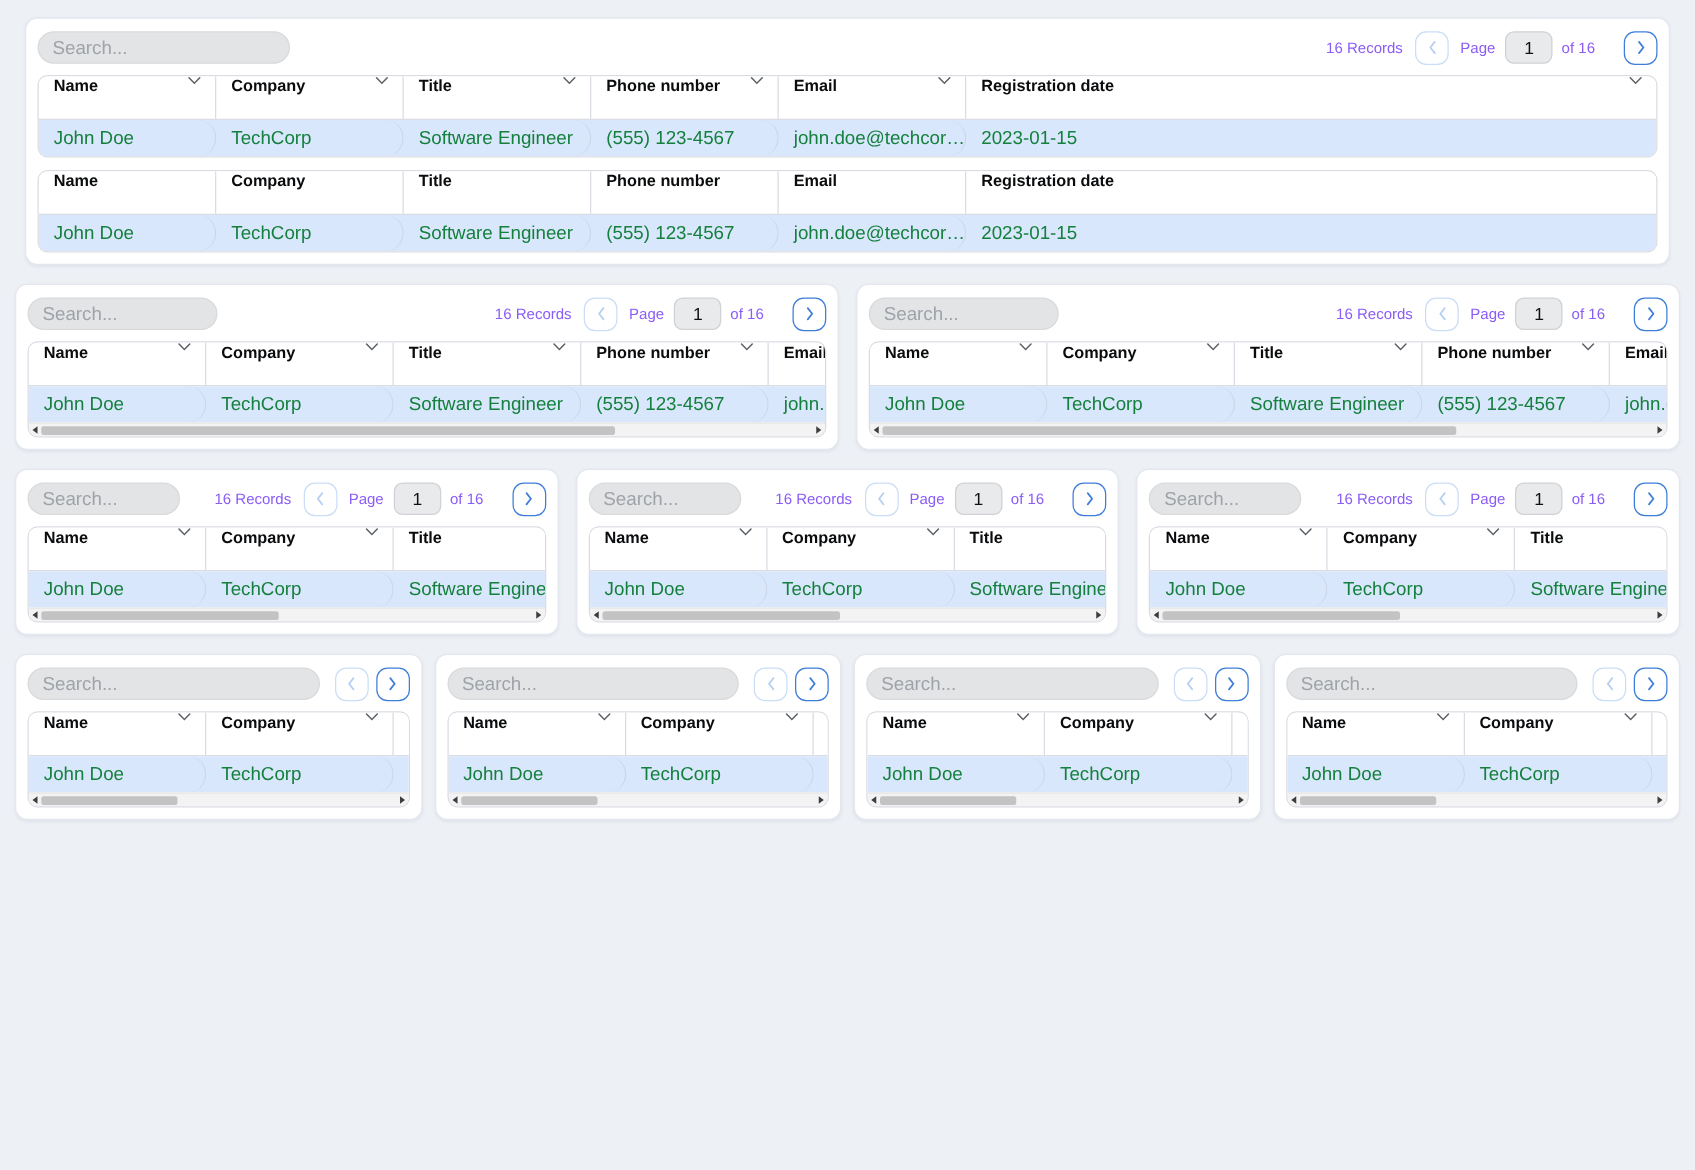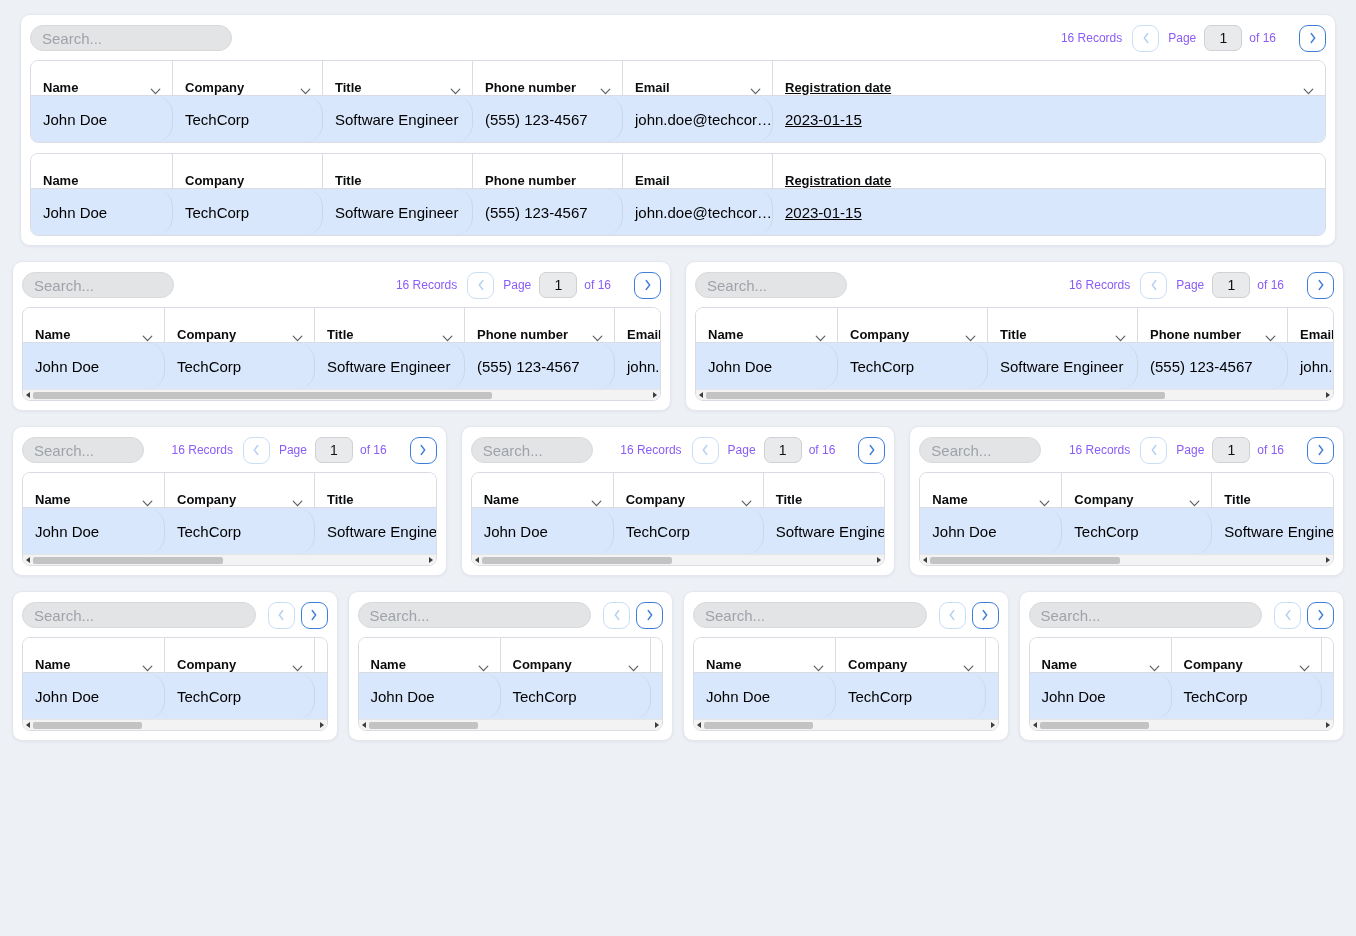--- a/index.html
+++ b/index.html
@@ -52,36 +52,36 @@
   .pbtn.next{border:1.5px solid #3f7ed8;color:#3f7ed8;}
   .pbtn + .pbtn{margin-left:6px;}
   .picon{display:inline-flex;line-height:0;}
 
   
   .tblwrap{border:1px solid #d9dce2;border-radius:8px;overflow:hidden;}
   .tblwrap.mt{margin-top:10px;}
   .tbl.fixed{width:892px;}
   .thead{display:flex;background:#fff;border-bottom:1px solid #d9dce2;}
   .th{
-    box-sizing:border-box;height:34px;display:flex;align-items:flex-end;justify-content:space-between;
+    box-sizing:border-box;height:34px;display:flex;align-items:flex-start;justify-content:space-between;
     padding:0 11px 0 12px;border-right:1px solid #d9dce2;
     font-size:13px;font-weight:bold;color:#0b0c0e;cursor:pointer;white-space:nowrap;overflow:hidden;
   }
   .th:last-child{border-right:0;}
   .chev{display:inline-flex;line-height:0;margin-left:8px;flex:none;}
   .trow{display:flex;background:#d9e7fc;}
   .td{
-    box-sizing:border-box;height:46px;display:flex;align-items:center;
+    box-sizing:border-box;height:29px;display:flex;align-items:center;
     padding:0 12px;border-right:1px solid #ccd6e6;
-    font-size:15px;color:#000000;white-space:nowrap;overflow:hidden;border-radius:18px;
+    font-size:15px;color:#15803d;white-space:nowrap;overflow:hidden;border-radius:18px;
   }
   .td:last-child{border-right:0;}
   .c0{width:142px;flex:none;}
   .c1,.c2,.c3,.c4,.c5f{width:150px;flex:none;}
-  .cflex{flex:1;min-width:0;text-decoration:underline;}
+  .cflex{flex:1;min-width:0;}
 
   
   .hscroll{
     height:11px;background:#f3f3f3;border-top:1px solid #e6e6e6;position:relative;
     display:flex;align-items:center;justify-content:space-between;
     padding:0 3px;box-sizing:border-box;
   }
   .sarrow{width:0;height:0;border-top:3.5px solid transparent;border-bottom:3.5px solid transparent;flex:none;}
   .sarrow.left{border-right:4.5px solid #3d3d3d;}
   .sarrow.right{border-left:4.5px solid #3d3d3d;}

